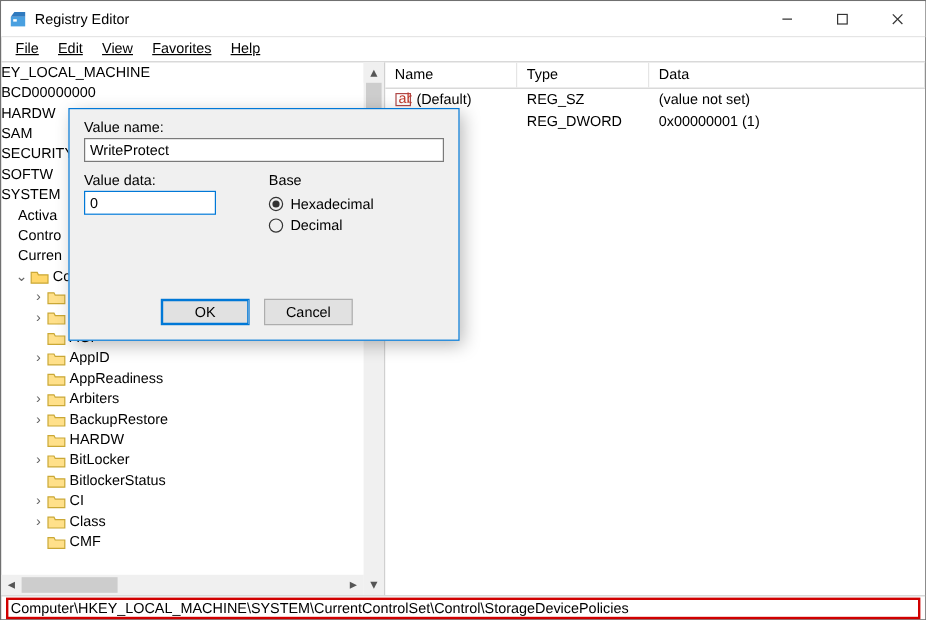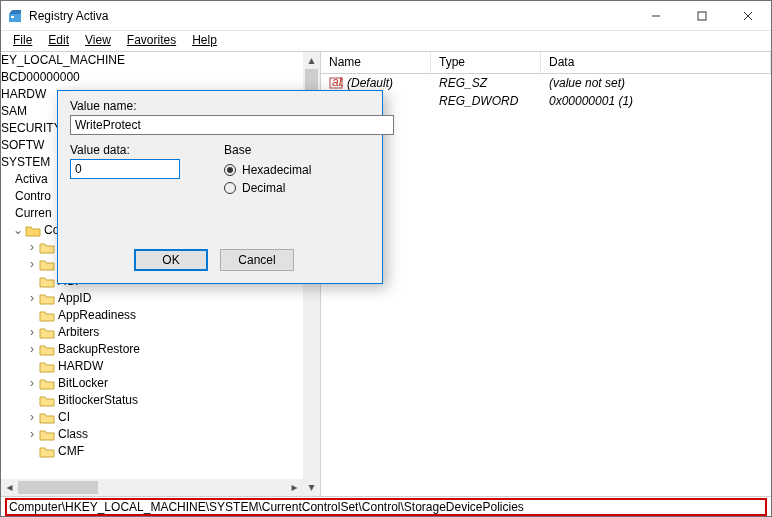--- a/index.html
+++ b/index.html
@@ -28,21 +28,21 @@
 .tree-row { display: flex; align-items: center; height: 17px; white-space: nowrap; }
 .tw { display: inline-flex; width: 14px; justify-content: center; color: #666; }
 .folder { width: 16px; height: 14px; margin-right: 3px; }
 .folder svg { display:block; }
 .pad { display:inline-block; }
 
 
 .listhdr { display: flex; height: 22px; border-bottom: 1px solid #d0d0d0; }
 .listhdr .col { padding: 3px 8px; border-right: 1px solid #e5e5e5; }
 .col-name { width: 110px; } .col-type { width: 110px; } .col-data { flex:1; }
-.listbody .row { display: flex; height: 18px; align-items: center; font-style: italic; }
+.listbody .row { display: flex; height: 18px; align-items: center; }
 .listbody .cell { padding: 0 8px; }
 .cell-name { width: 110px; display:flex; align-items:center; gap:4px; }
 .cell-type { width: 110px; } .cell-data { flex:1; }
 .valicon { width:14px; height:14px; }
 
 
 .status { height: 20px; border-top: 1px solid #d0d0d0; display:flex; align-items:center; padding: 0 4px; }
 .status-inner { border: 2px solid #d00000; padding: 0 2px; line-height: 14px; height: 18px; display:flex; align-items:center; flex:1; }
 
 
@@ -55,21 +55,21 @@
 .sbh .track { flex:1; position:relative; }
 .sbh .thumb { position:absolute; top:2px; bottom:2px; left:0; width:80px; background:#cdcdcd; }
 
 
 .dialog { position: absolute; left: 57px; top: 90px; width: 326px; height: 194px; background: #f0f0f0; border: 1px solid #0178d7; box-shadow: 4px 4px 14px rgba(0,0,0,.28); display:flex; flex-direction:column; z-index: 50; }
 .dlg-title { height: 28px; background:#fff; display:flex; align-items:center; padding: 0 8px; }
 .dlg-title .t { flex:1; font-size: 12px; }
 .dlg-title .x { width: 30px; height:28px; display:flex; align-items:center; justify-content:center; }
 .dlg-body { padding: 8px 12px 0 12px; flex:1; }
 .lbl { margin-bottom: 2px; }
-.txt { width: 324px; height: 20px; border:1px solid #7a7a7a; background:#fff; padding: 1px 4px; font-size:12px; }
+.txt { width: 300px; height: 20px; border:1px solid #7a7a7a; background:#fff; padding: 1px 4px; font-size:12px; }
 .row2 { display:flex; gap: 24px; margin-top: 8px; }
 .rowL { width: 130px; }
 .rowL .txt { width: 110px; border-color:#0078d7; }
 .rowR { flex:1; }
 .grp-title { margin-bottom: 4px; }
 .radio { display:flex; align-items:center; gap:6px; height:18px; }
 .radio .o { width:12px; height:12px; border:1px solid #333; border-radius:50%; display:inline-flex; align-items:center; justify-content:center; }
 .radio .o.sel::after { content:""; width:6px; height:6px; background:#333; border-radius:50%; }
 .dlg-btns { display:flex; gap:12px; justify-content:center; padding: 0 12px 12px 0; }
 .dlg-btns .btn { width:74px; height:22px; background:#e1e1e1; border:1px solid #adadad; display:flex; align-items:center; justify-content:center; }
@@ -85,21 +85,21 @@
 <div class="window">
 
   <div class="titlebar">
     <span class="icon">
       <svg width="16" height="16">
           <rect x="2" y="6" width="12" height="8" fill="#4aa0e0"></rect>
           <polygon points="2,6 5,2 14,2 14,6" fill="#2f7abf"></polygon>
           <rect x="4" y="8" width="3" height="2" fill="#fff"></rect>
         </svg>
     </span>
-    <span class="title">Registry Activa</span>
+    <span class="title">Registry Editor</span>
     <div class="ctrls">
       <div class="ctrl">
           <svg width="10" height="10">
             <line x1="1" y1="5" x2="9" y2="5" stroke="#333"></line>
           </svg>
         </div>
       <div class="ctrl">
           <svg width="10" height="10">
             <rect x="1" y="1" width="8" height="8" fill="none" stroke="#333"></rect>
           </svg>

